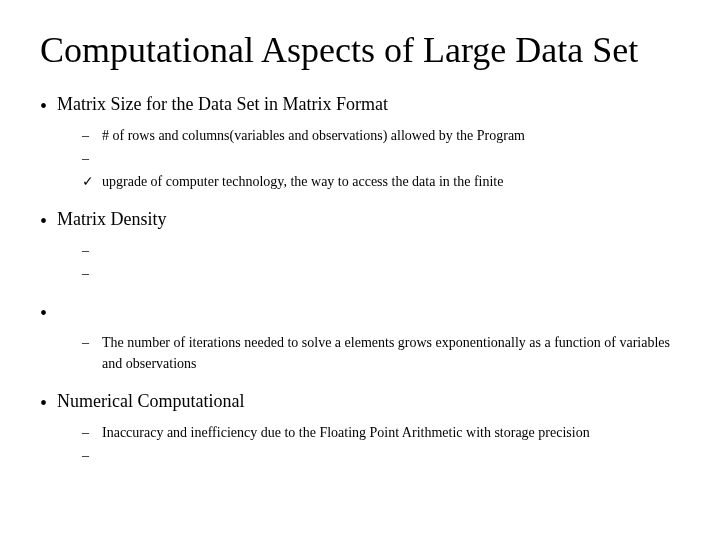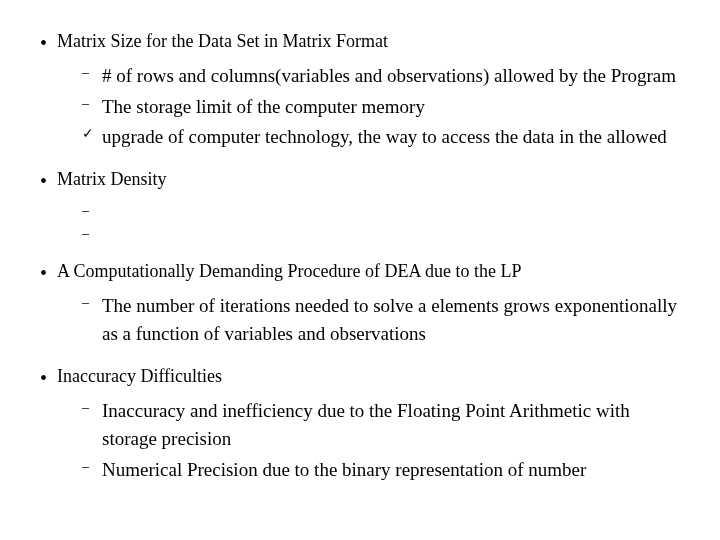--- a/index.html
+++ b/index.html
@@ -66,54 +66,54 @@
 
     .sub-bullet .dash {
       font-size: 14px;
       margin-right: 8px;
       flex-shrink: 0;
       line-height: 1.5;
       min-width: 12px;
     }
 
     .sub-bullet .sub-text {
-      font-size: 19px;
+      font-size: 14px;
       line-height: 1.5;
     }
 
     .sub-bullet .check {
       font-size: 14px;
       margin-right: 8px;
       flex-shrink: 0;
       line-height: 1.5;
       min-width: 12px;
     }
   </style>
 </head>
 <body>
 
 <div class="slide">
+  <h1 class="slide-title">Computational Aspects of Large Data Set</h1>
 
   <div class="section">
     <div class="bullet-main">
       <span class="bullet-symbol">•</span>
       <span class="bullet-text">Matrix Size for the Data Set in Matrix Format</span>
     </div>
     <div class="sub-bullets">
       <div class="sub-bullet">
         <span class="dash">–</span>
         <span class="sub-text"># of rows and columns(variables and observations) allowed by the Program</span>
       </div>
       <div class="sub-bullet">
         <span class="dash">–</span>
-        <span class="sub-text">The storage limit of the computer memory</span>
       </div>
       <div class="sub-bullet">
         <span class="check">✓</span>
-        <span class="sub-text">upgrade of computer technology, the way to access the data in the allowed</span>
+        <span class="sub-text">upgrade of computer technology, the way to access the data in the finite</span>
       </div>
     </div>
   </div>
 
   <div class="section">
     <div class="bullet-main">
       <span class="bullet-symbol">•</span>
       <span class="bullet-text">Matrix Density</span>
     </div>
     <div class="sub-bullets">
@@ -122,39 +122,37 @@
       </div>
       <div class="sub-bullet">
         <span class="dash">–</span>
       </div>
     </div>
   </div>
 
   <div class="section">
     <div class="bullet-main">
       <span class="bullet-symbol">•</span>
-      <span class="bullet-text">A Computationally Demanding Procedure of DEA due to the LP</span>
     </div>
     <div class="sub-bullets">
       <div class="sub-bullet">
         <span class="dash">–</span>
         <span class="sub-text">The number of iterations needed to solve a elements grows exponentionally as a function of variables and observations</span>
       </div>
     </div>
   </div>
 
   <div class="section">
     <div class="bullet-main">
       <span class="bullet-symbol">•</span>
-      <span class="bullet-text">Inaccuracy Difficulties</span>
+      <span class="bullet-text">Numerical Computational</span>
     </div>
     <div class="sub-bullets">
       <div class="sub-bullet">
         <span class="dash">–</span>
         <span class="sub-text">Inaccuracy and inefficiency due to the Floating Point Arithmetic with storage precision</span>
       </div>
       <div class="sub-bullet">
         <span class="dash">–</span>
-        <span class="sub-text">Numerical Precision due to the binary representation of number</span>
       </div>
     </div>
   </div>
 </div>
 
 </body></html>

